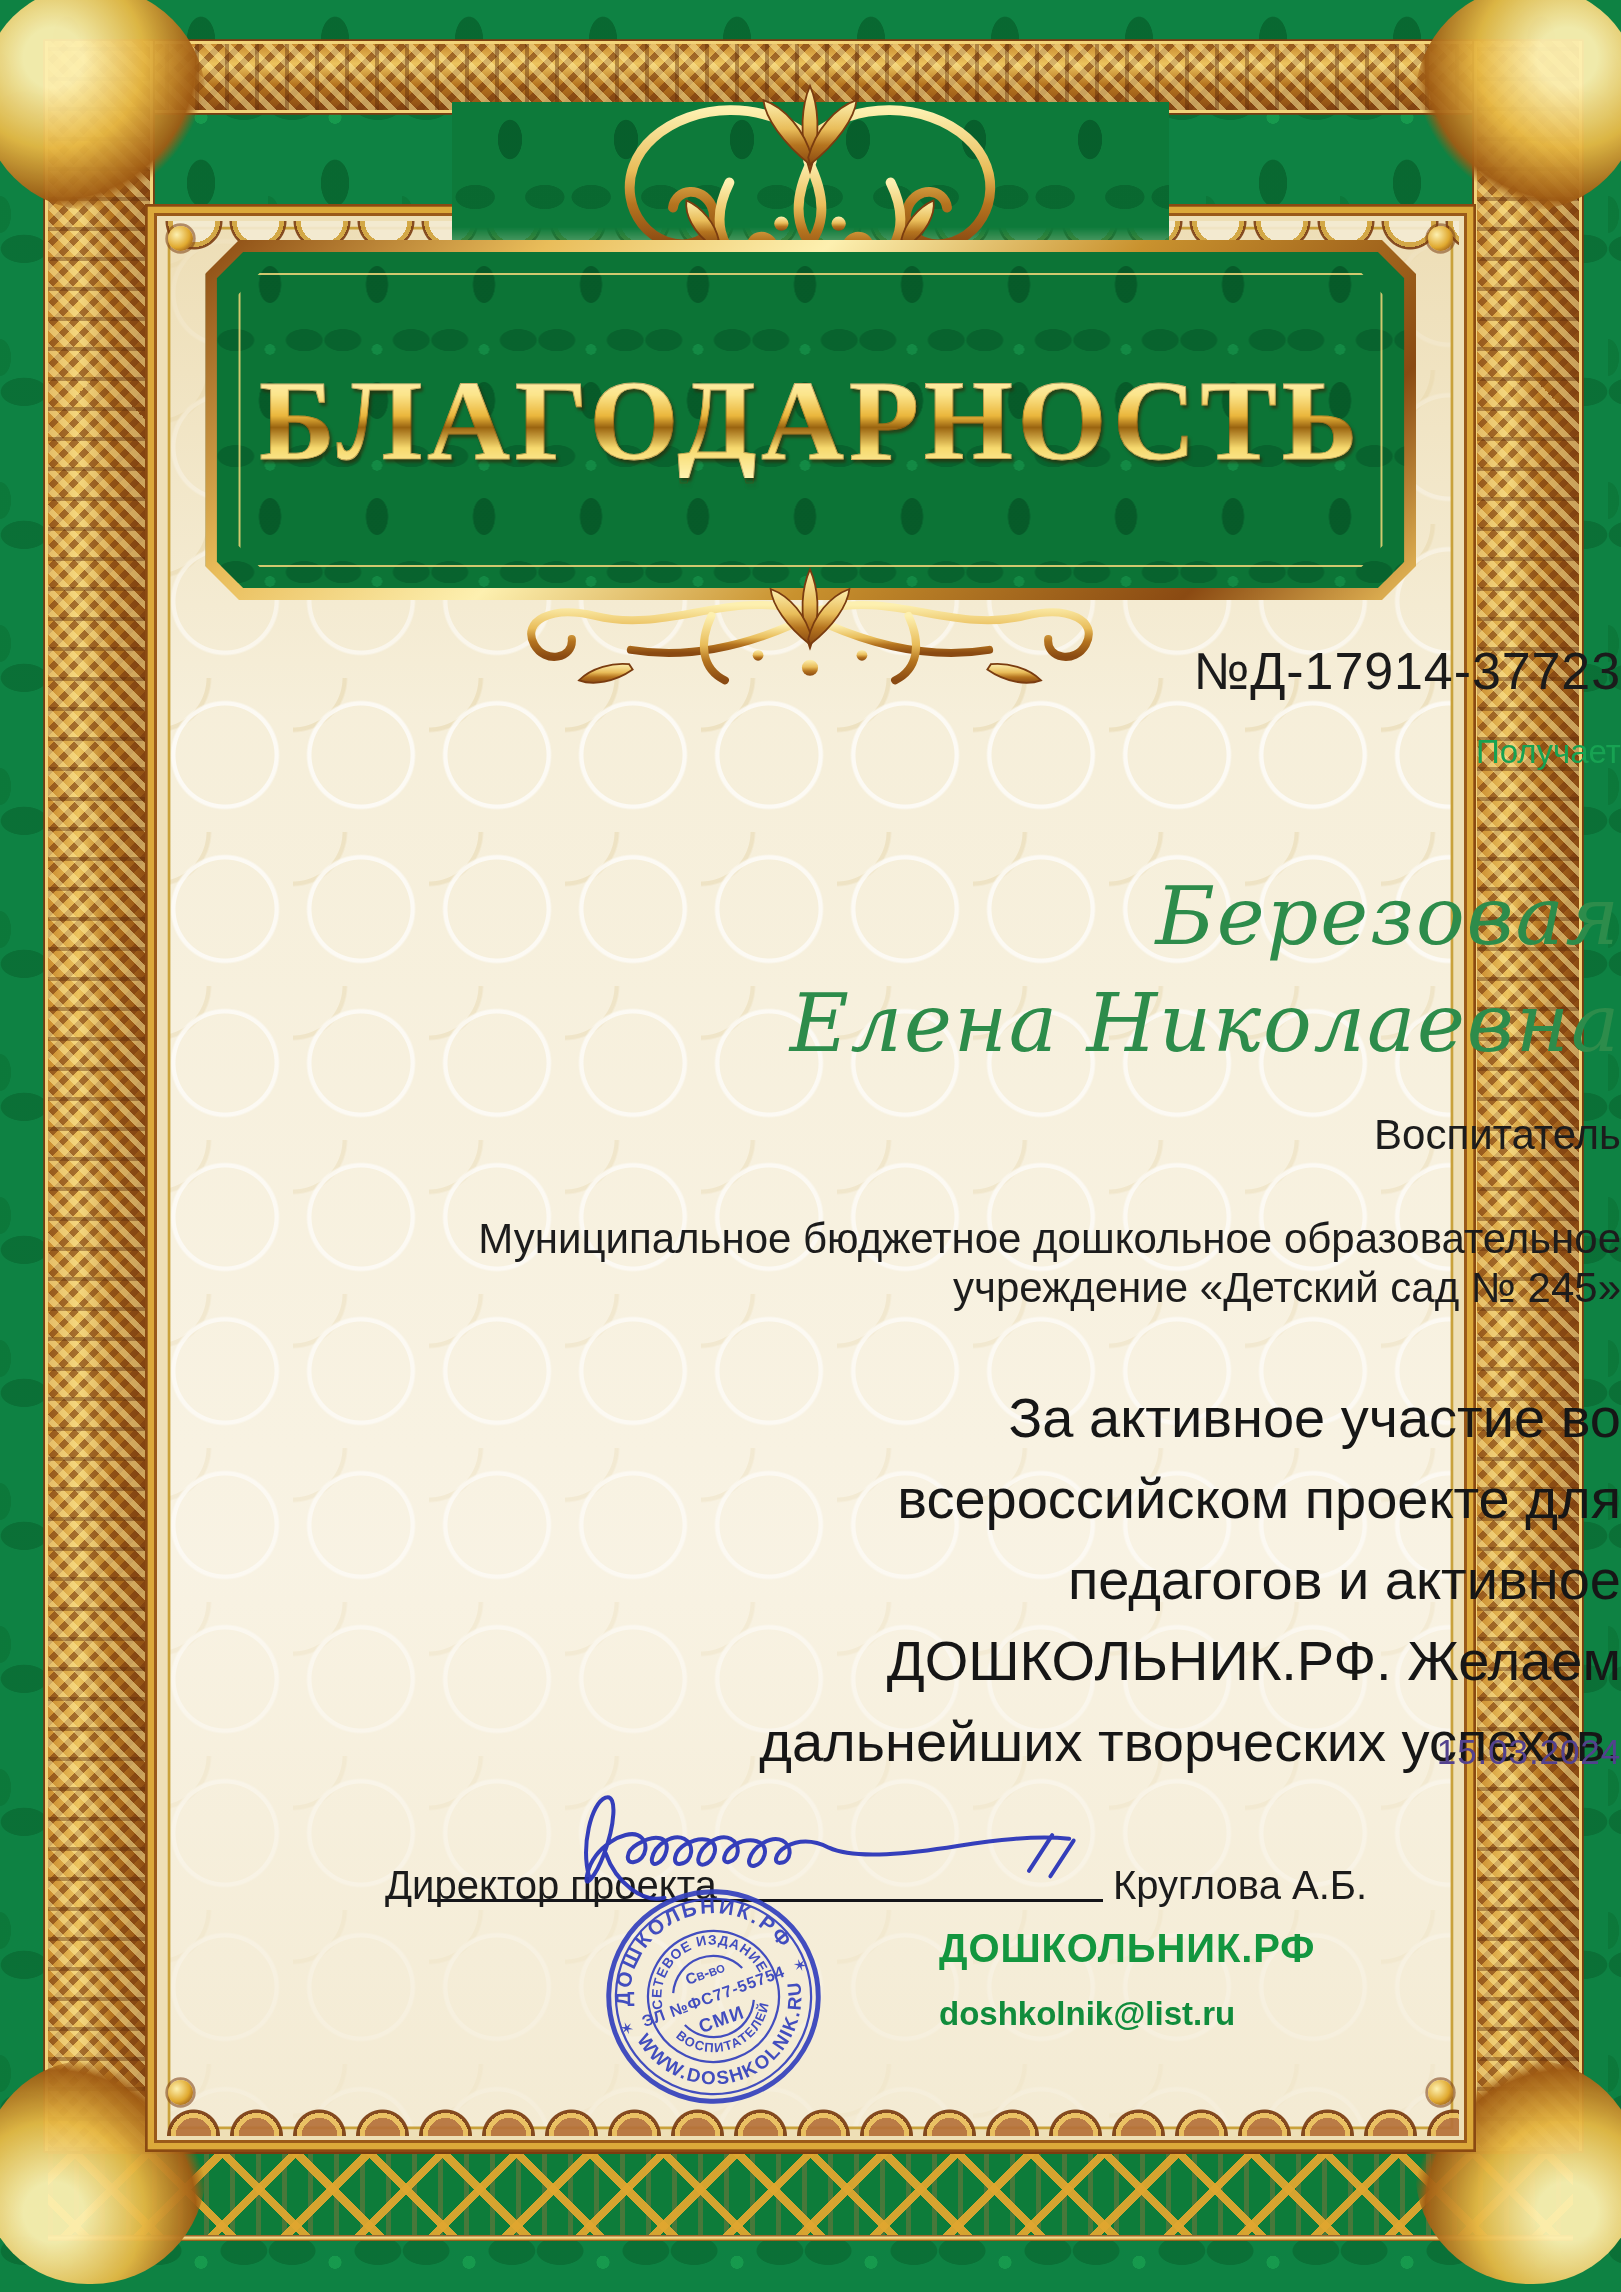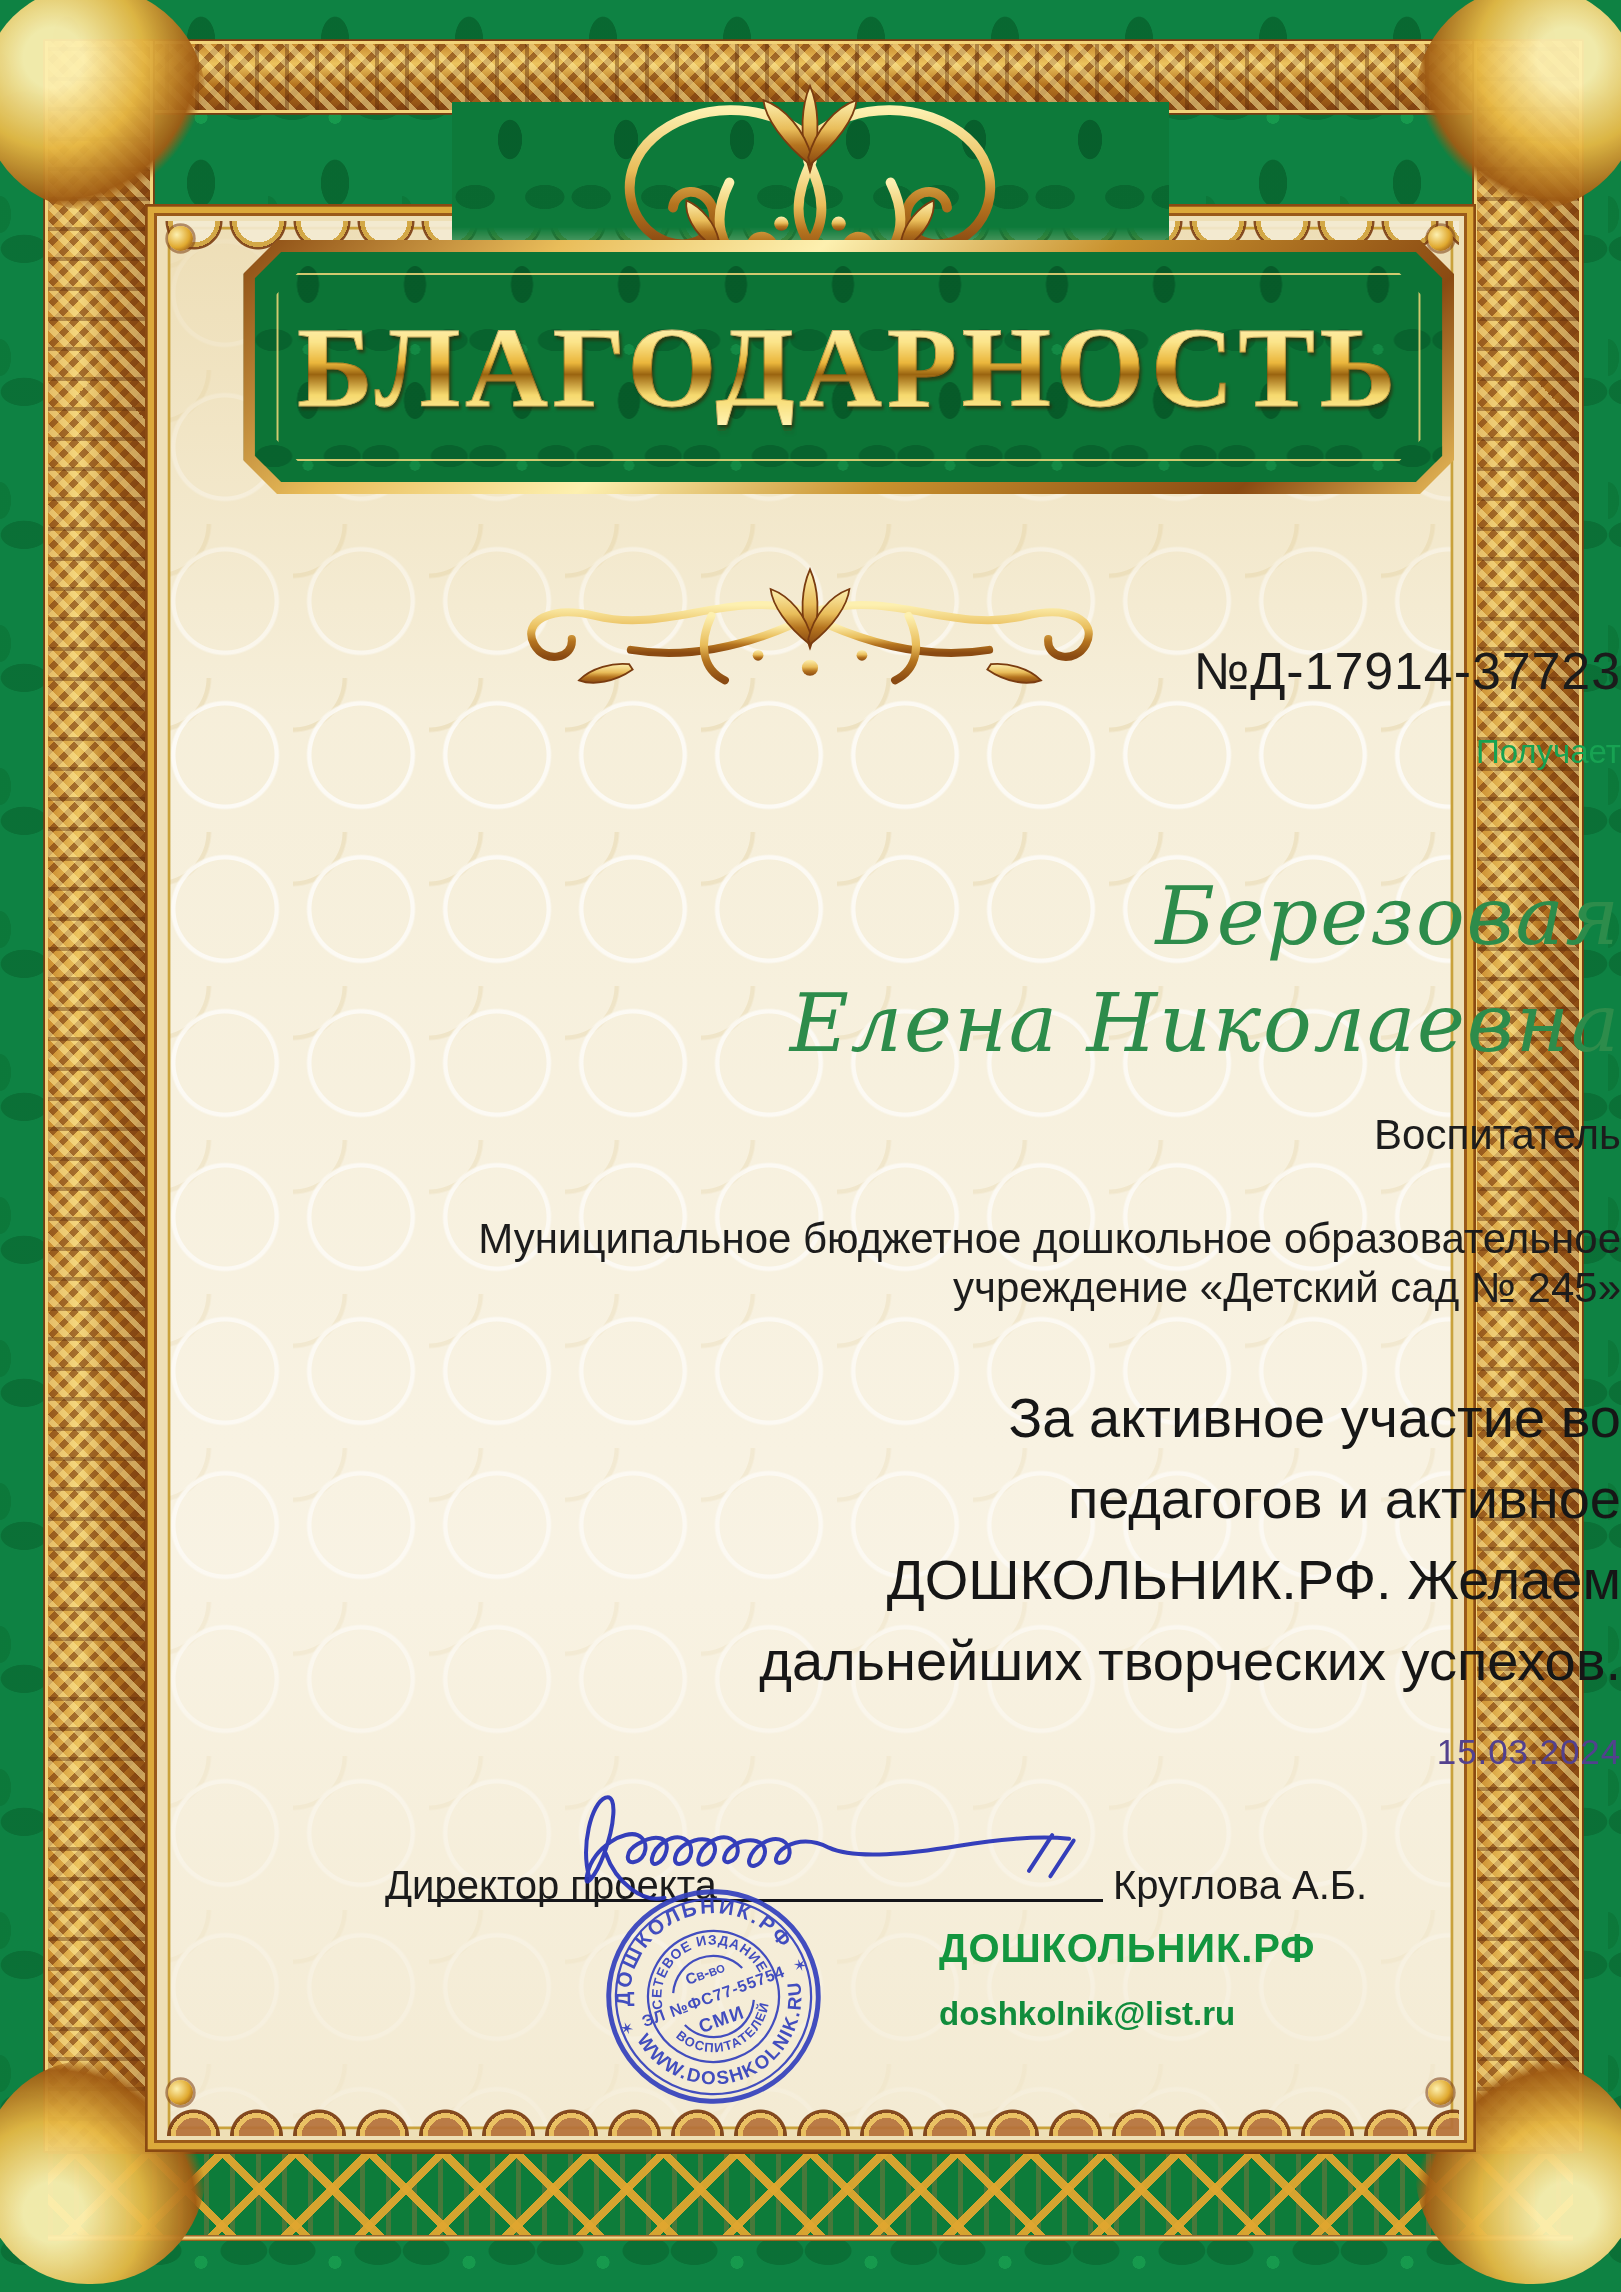--- a/index.html
+++ b/index.html
@@ -94,25 +94,24 @@
       radial-gradient(ellipse 19.7px 32px at 50% 30%, rgba(7,92,42,.9) 0 60%, transparent 63%),
       radial-gradient(ellipse 32px 19.7px at 20% 76%, rgba(7,92,42,.6) 0 60%, transparent 63%),
       radial-gradient(ellipse 32px 19.7px at 80% 76%, rgba(7,92,42,.6) 0 60%, transparent 63%);
     background-size:116px 125px;
     -webkit-mask-image:linear-gradient(180deg,#000 70%,transparent);
             mask-image:linear-gradient(180deg,#000 70%,transparent);
   }
 
   
   .plaque{
-    left:50%;transform:translateX(-50%);top:240px;width:1211px;height:254px;
+    left:50%;transform:translateX(-50%);top:240px;width:1211px;height:360px;
     background:linear-gradient(135deg,#8a4a12,#e9bd5a 22%,#fdf0b0 40%,#c9922e 60%,#8a4a12 85%,#e9bd5a);
     clip-path:polygon(34px 0,calc(100% - 34px) 0,100% 34px,100% calc(100% - 34px),calc(100% - 34px) 100%,34px 100%,0 calc(100% - 34px),0 34px);
     filter:drop-shadow(0 5.4px 9px rgba(20,60,30,.45));
-    margin-left:38px;
   }
   .plaque-green{
     position:absolute;inset:11.6px;
     clip-path:polygon(27px 0,calc(100% - 27px) 0,100% 27px,100% calc(100% - 27px),calc(100% - 27px) 100%,27px 100%,0 calc(100% - 27px),0 27px);
     background-color:#0c7436;
     background-image:
       radial-gradient(ellipse 18px 30px at 50% 28%, rgba(6,88,40,.9) 0 60%, transparent 63%),
       radial-gradient(ellipse 30px 18px at 18% 76%, rgba(6,88,40,.6) 0 60%, transparent 63%),
       radial-gradient(ellipse 30px 18px at 82% 76%, rgba(6,88,40,.6) 0 60%, transparent 63%),
       radial-gradient(circle 7.2px at 50% 84%, rgba(20,140,70,.9) 0 70%, transparent 75%);
@@ -236,20 +235,21 @@
 <div class="abs ctr receives">Получает</div>
 <div class="abs ctr name-line name1">Березовая</div>
 <div class="abs ctr name-line name2">Елена Николаевна</div>
 <div class="abs ctr position">Воспитатель</div>
 <div class="abs ctr inst">
   <div>Муниципальное бюджетное дошкольное образовательное</div>
   <div>учреждение «Детский сад № 245»</div>
 </div>
 <div class="abs ctr body-text">
   <div>За активное участие во</div>
+  <div>всероссийском проекте для</div>
   <div>педагогов и активное</div>
   <div>ДОШКОЛЬНИК.РФ. Желаем</div>
   <div>дальнейших творческих успехов.</div>
 </div>
 <div class="abs ctr date">15.03.2024</div>
 
 <div class="abs sig-line"></div>
 <div class="abs director-label">Директор проекта</div>
 <div class="abs director-name">Круглова А.Б.</div>
 

